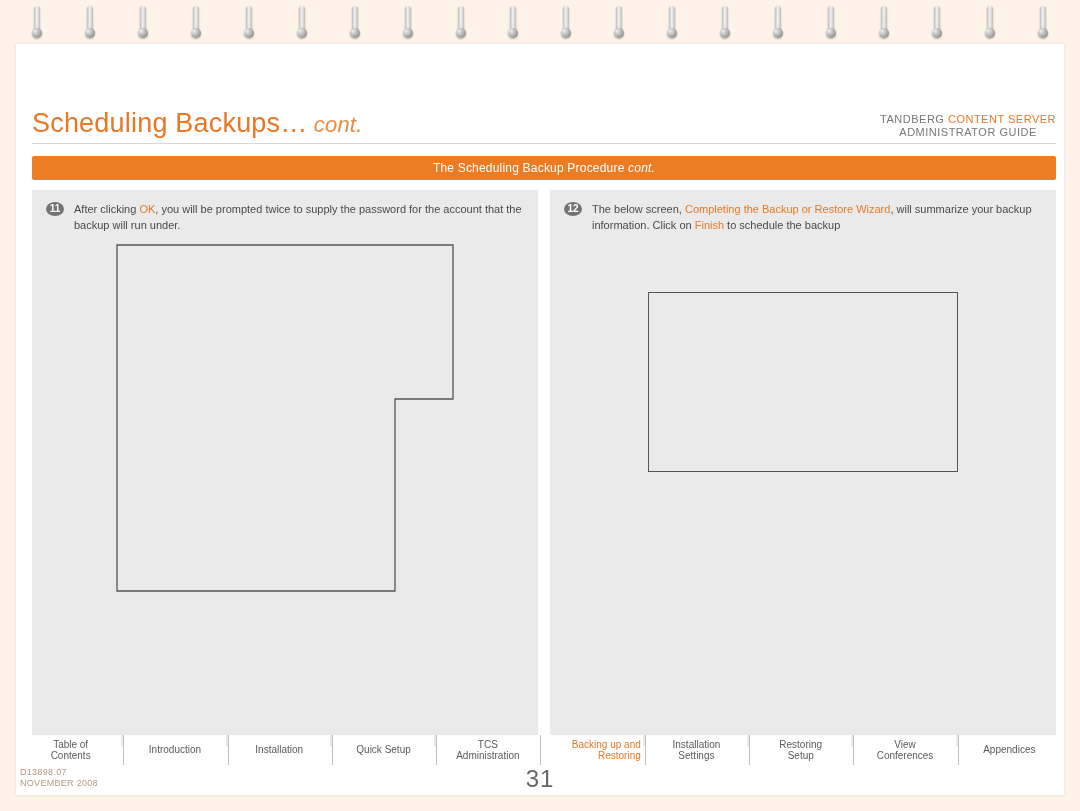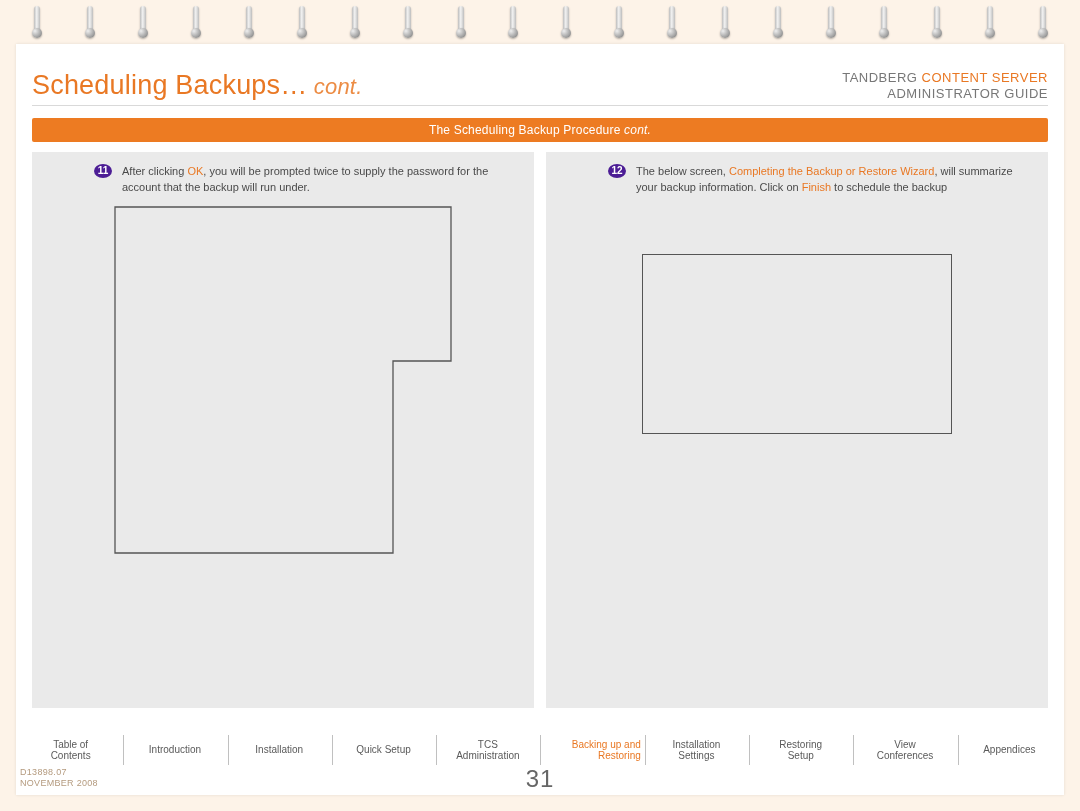--- a/index.html
+++ b/index.html
@@ -45,21 +45,21 @@
     position: absolute;
     left: 2px; top: 22px;
     width: 10px; height: 10px;
     background: radial-gradient(circle at 30% 30%, #eee 0%, #999 70%, #666 100%);
     border-radius: 50%;
     box-shadow: 0 1px 2px rgba(0,0,0,0.3);
   }
   .inner {
     position: absolute;
     left: 0; right: 0; top: 0; bottom: 0;
-    padding: 26px 16px 48px 16px;
+    padding: 26px 8px 48px 16px;
   }
   .header-row {
     display: flex;
     justify-content: space-between;
     align-items: flex-end;
     border-bottom: 1px solid #d9d9d9;
     padding-bottom: 4px;
   }
   .title {
     font-size: 27px;
@@ -67,25 +67,26 @@
     color: #e97824;
     letter-spacing: 0.2px;
   }
   .title .cont {
     font-style: italic;
     font-size: 22px;
     color: #e97824;
     opacity: 0.85;
   }
   .header-right {
-    text-align: right;
-    font-size: 13px;
+    text-align: center;
+    font-size: 11px;
     letter-spacing: 0.5px;
     color: #777;
     line-height: 1.2;
+    margin-top: 43px;
   }
   .header-right .orange { color: #e97824; }
   .orange-bar {
     background: #ed7b22;
     color: #fff;
     font-size: 12px;
     text-align: center;
     padding: 5px 0;
     margin-top: 12px;
     border-radius: 2px;
@@ -107,29 +108,28 @@
     display: flex;
     gap: 10px;
     font-size: 11px;
     line-height: 1.45;
     color: #4a4a4a;
   }
   .step-num {
     flex: 0 0 18px;
     width: 18px; height: 14px;
     border-radius: 50%;
-    background: #4c1d95;
+    background: #737373;
     color: #fff;
     display: flex;
     align-items: center;
     justify-content: center;
     font-weight: bold;
     font-size: 10px;
     margin-top: 0px;
-    margin-left: 48px;
   }
   .step p .ok, .step p .hl, .step p .fin { color: #e97824; }
   .shape-wrap {
     display: flex;
     justify-content: center;
     margin-top: 10px;
   }
   .shape-left {
     width: 338px; height: 348px;
     position: relative;

